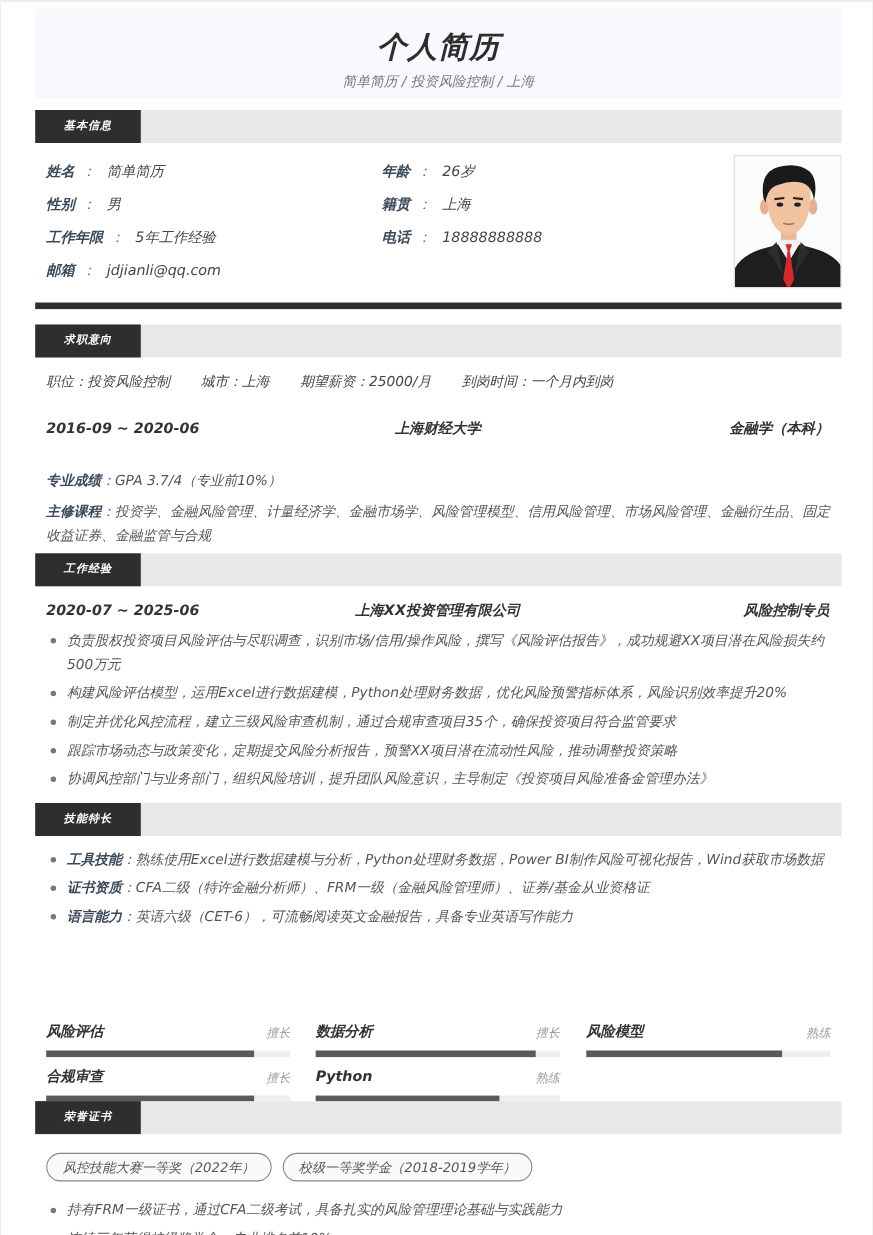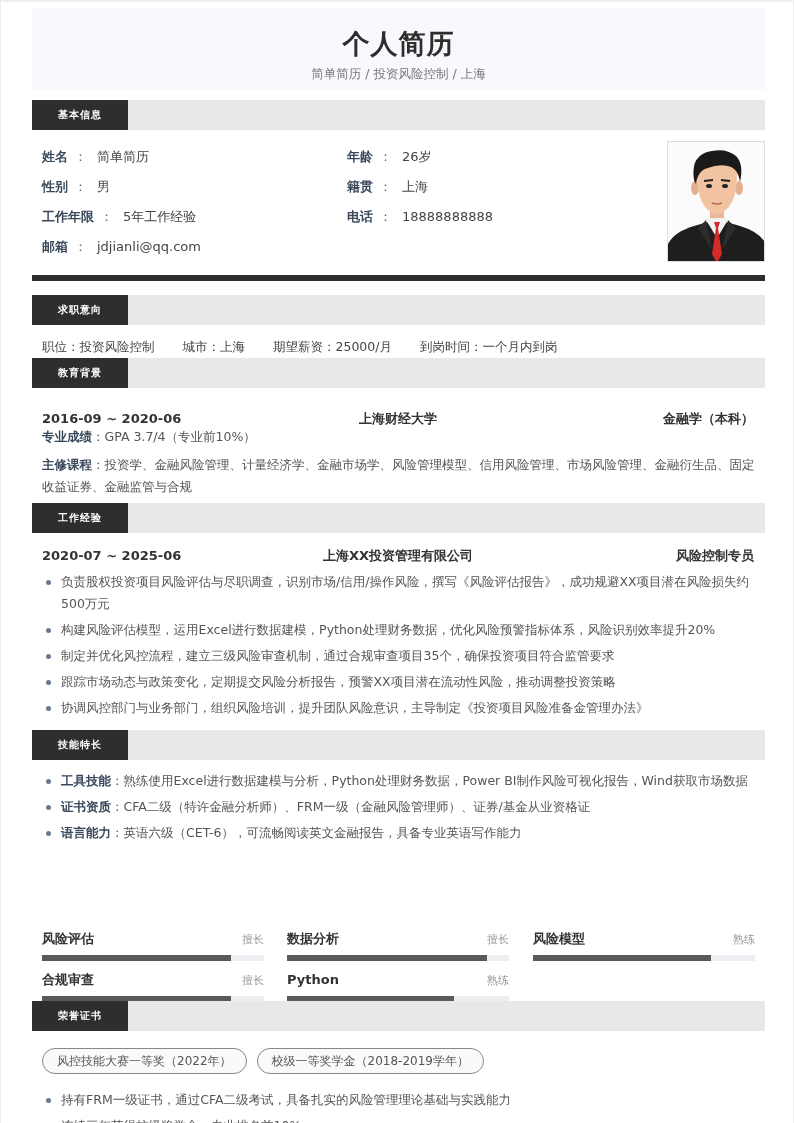--- a/index.html
+++ b/index.html
@@ -1,18 +1,18 @@
 <!DOCTYPE html>
 <html><head>
   <meta charset="utf-8">
   <style>
     * { margin: 0; padding: 0; box-sizing: border-box; }
     html, body { width: 794px; height: 1123px; overflow: hidden; background: #ffffff; }
     body { font-family: "DejaVu Sans", "Liberation Sans", sans-serif; color: #333; font-size: 13px; position: relative; }
-    .page { position: absolute; left: 0; top: 0; width: 794px; height: 1123px; border-left: 1px solid #eee; border-right: 1px solid #eee; border-top: 2px solid #eee; }
+    .page { position: absolute; left: 0; top: 0; width: 794px; height: 1123px; border-left: 1px solid #eee; border-right: 1px solid #eee; border-top: 2px solid #eee; font-style: italic; }
 
     .header { position: absolute; left: 31px; top: 6px; width: 733px; height: 82px; background: #f7f9fc; text-align: center; }
     .header .title { font-size: 27px; font-weight: bold; color: #2d2d2d; margin-top: 20px; letter-spacing: 1px; line-height: 32px; }
     .header .subtitle { font-size: 12.5px; color: #777; margin-top: 6px; }
 
     .sec-head { position: absolute; left: 31px; width: 733px; height: 30px; background: #e8e8e8; }
     .sec-head .tag { position: absolute; left: 0; top: 0; height: 30px; width: 96px; background: #2e2e2e; color: #fff; font-weight: bold; font-size: 10px; line-height: 30px; text-align: center; letter-spacing: 1px; }
 
     .kv { position: absolute; font-size: 13px; line-height: 18px; }
     .kv .k { font-weight: bold; color: #3a4a5c; }
@@ -117,24 +117,21 @@
 
   <div class="thick-rule"></div>
 
   <div class="sec-head" style="top:293px;">
     <div class="tag">求职意向</div>
   </div>
   <div class="intent">
     <span>职位：投资风险控制</span><span>城市：上海</span><span>期望薪资：25000/月</span><span>到岗时间：一个月内到岗</span>
   </div>
 
-  <div class="sec-head" style="top:356px;">
-    <div class="tag">教育背景</div>
-  </div>
-  <div class="row3" style="top:408px;">
+  <div class="row3" style="top:380px;">
     <span>2016-09 ~ 2020-06</span>
     <span class="c">上海财经大学</span>
     <span class="r">金融学（本科）</span>
   </div>
   <div class="para" style="top:424px;">
     <b>专业成绩</b><span>：GPA 3.7/4（专业前10%）</span>
   </div>
   <div class="para" style="top:452px;">
     <b>主修课程</b><span>：投资学、金融风险管理、计量经济学、金融市场学、风险管理模型、信用风险管理、市场风险管理、金融衍生品、固定收益证券、金融监管与合规</span>
   </div>

